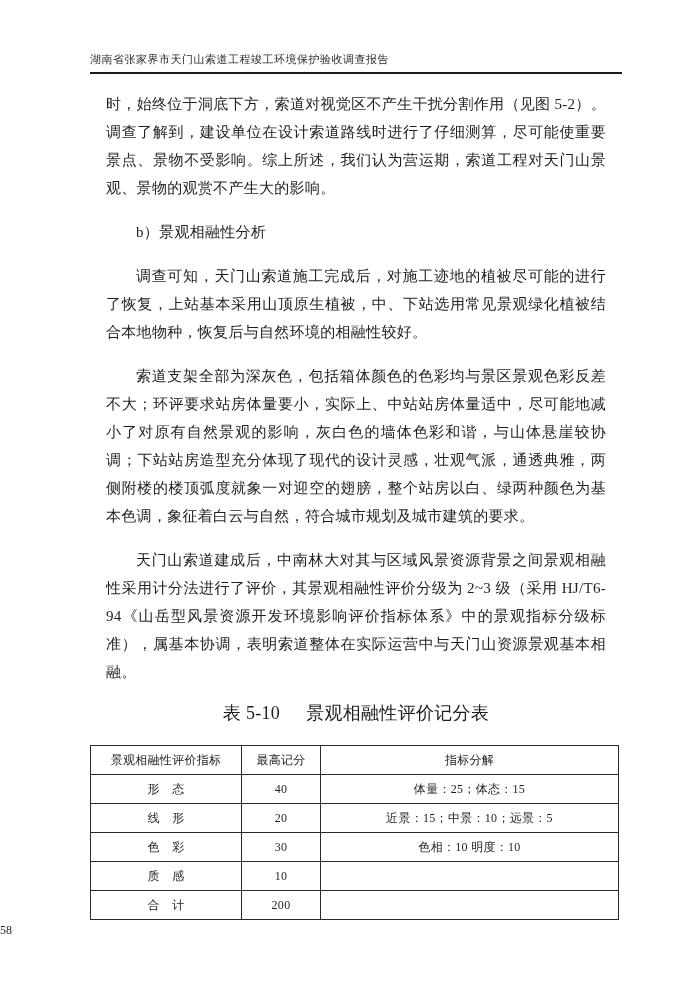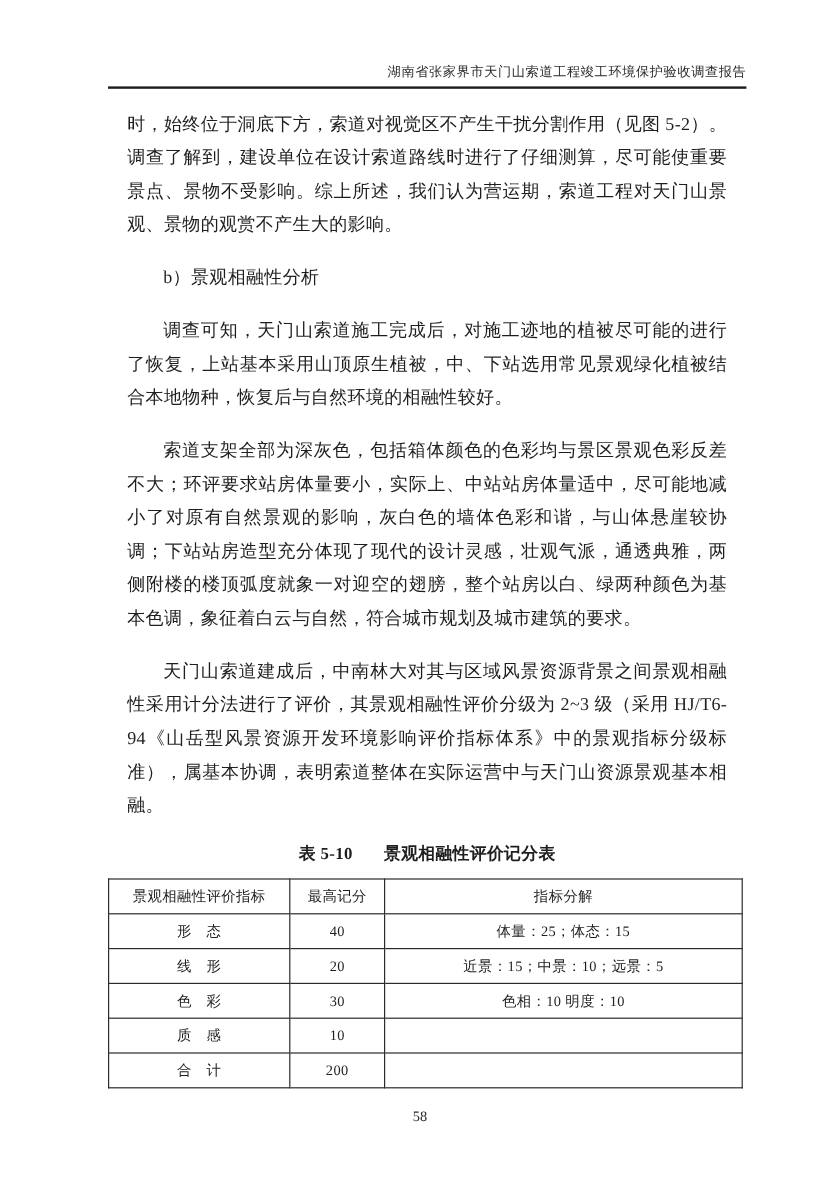--- a/index.html
+++ b/index.html
@@ -13,41 +13,40 @@
   }
   .page {
     width: 700px; height: 990px;
     padding: 0 78px 0 90px;
     position: relative;
   }
   .running-header {
     padding-top: 52px;
     padding-bottom: 5px;
     border-bottom: 2px solid #1c1c1c;
-    text-align: right;
     font-size: 11px;
     letter-spacing: 0.5px;
     color: #2a2a2a;
   }
   .doc-body {
     margin-top: 14px;
     font-size: 15px;
     line-height: 28px;
     text-align: justify;
     text-justify: inter-ideograph;
     letter-spacing: 0.3px;
   }
   .doc-body p { margin: 16px; }
   .indent { text-indent: 2em; }
   .table-caption {
     margin-top: 6px;
-    margin-bottom: 8px;
+    margin-bottom: 21px;
     text-align: center;
-    font-weight: bold;
-    font-size: 14px;
+    font-weight: normal;
+    font-size: 18px;
     line-height: 22px;
   }
   .table-caption .cap-label { margin-right: 26px; }
   table.score-table {
     width: 528px;
     border-collapse: collapse;
     border: 1.5px solid #2b2b2b;
     font-size: 12px;
     table-layout: fixed;
   }
@@ -61,21 +60,21 @@
     overflow: hidden;
     white-space: nowrap;
   }
   col.c1 { width: 151px; }
   col.c2 { width: 79px; }
   col.c3 { width: 298px; }
   .page-footer {
     position: absolute;
     left: 0; right: 0;
     bottom: 52px;
-    text-align: center;
+    text-align: left;
     font-size: 12px;
     color: #2a2a2a;
     margin-top: 12px;
   }
 </style>
 </head>
 <body>
 
 <div class="page">
 

